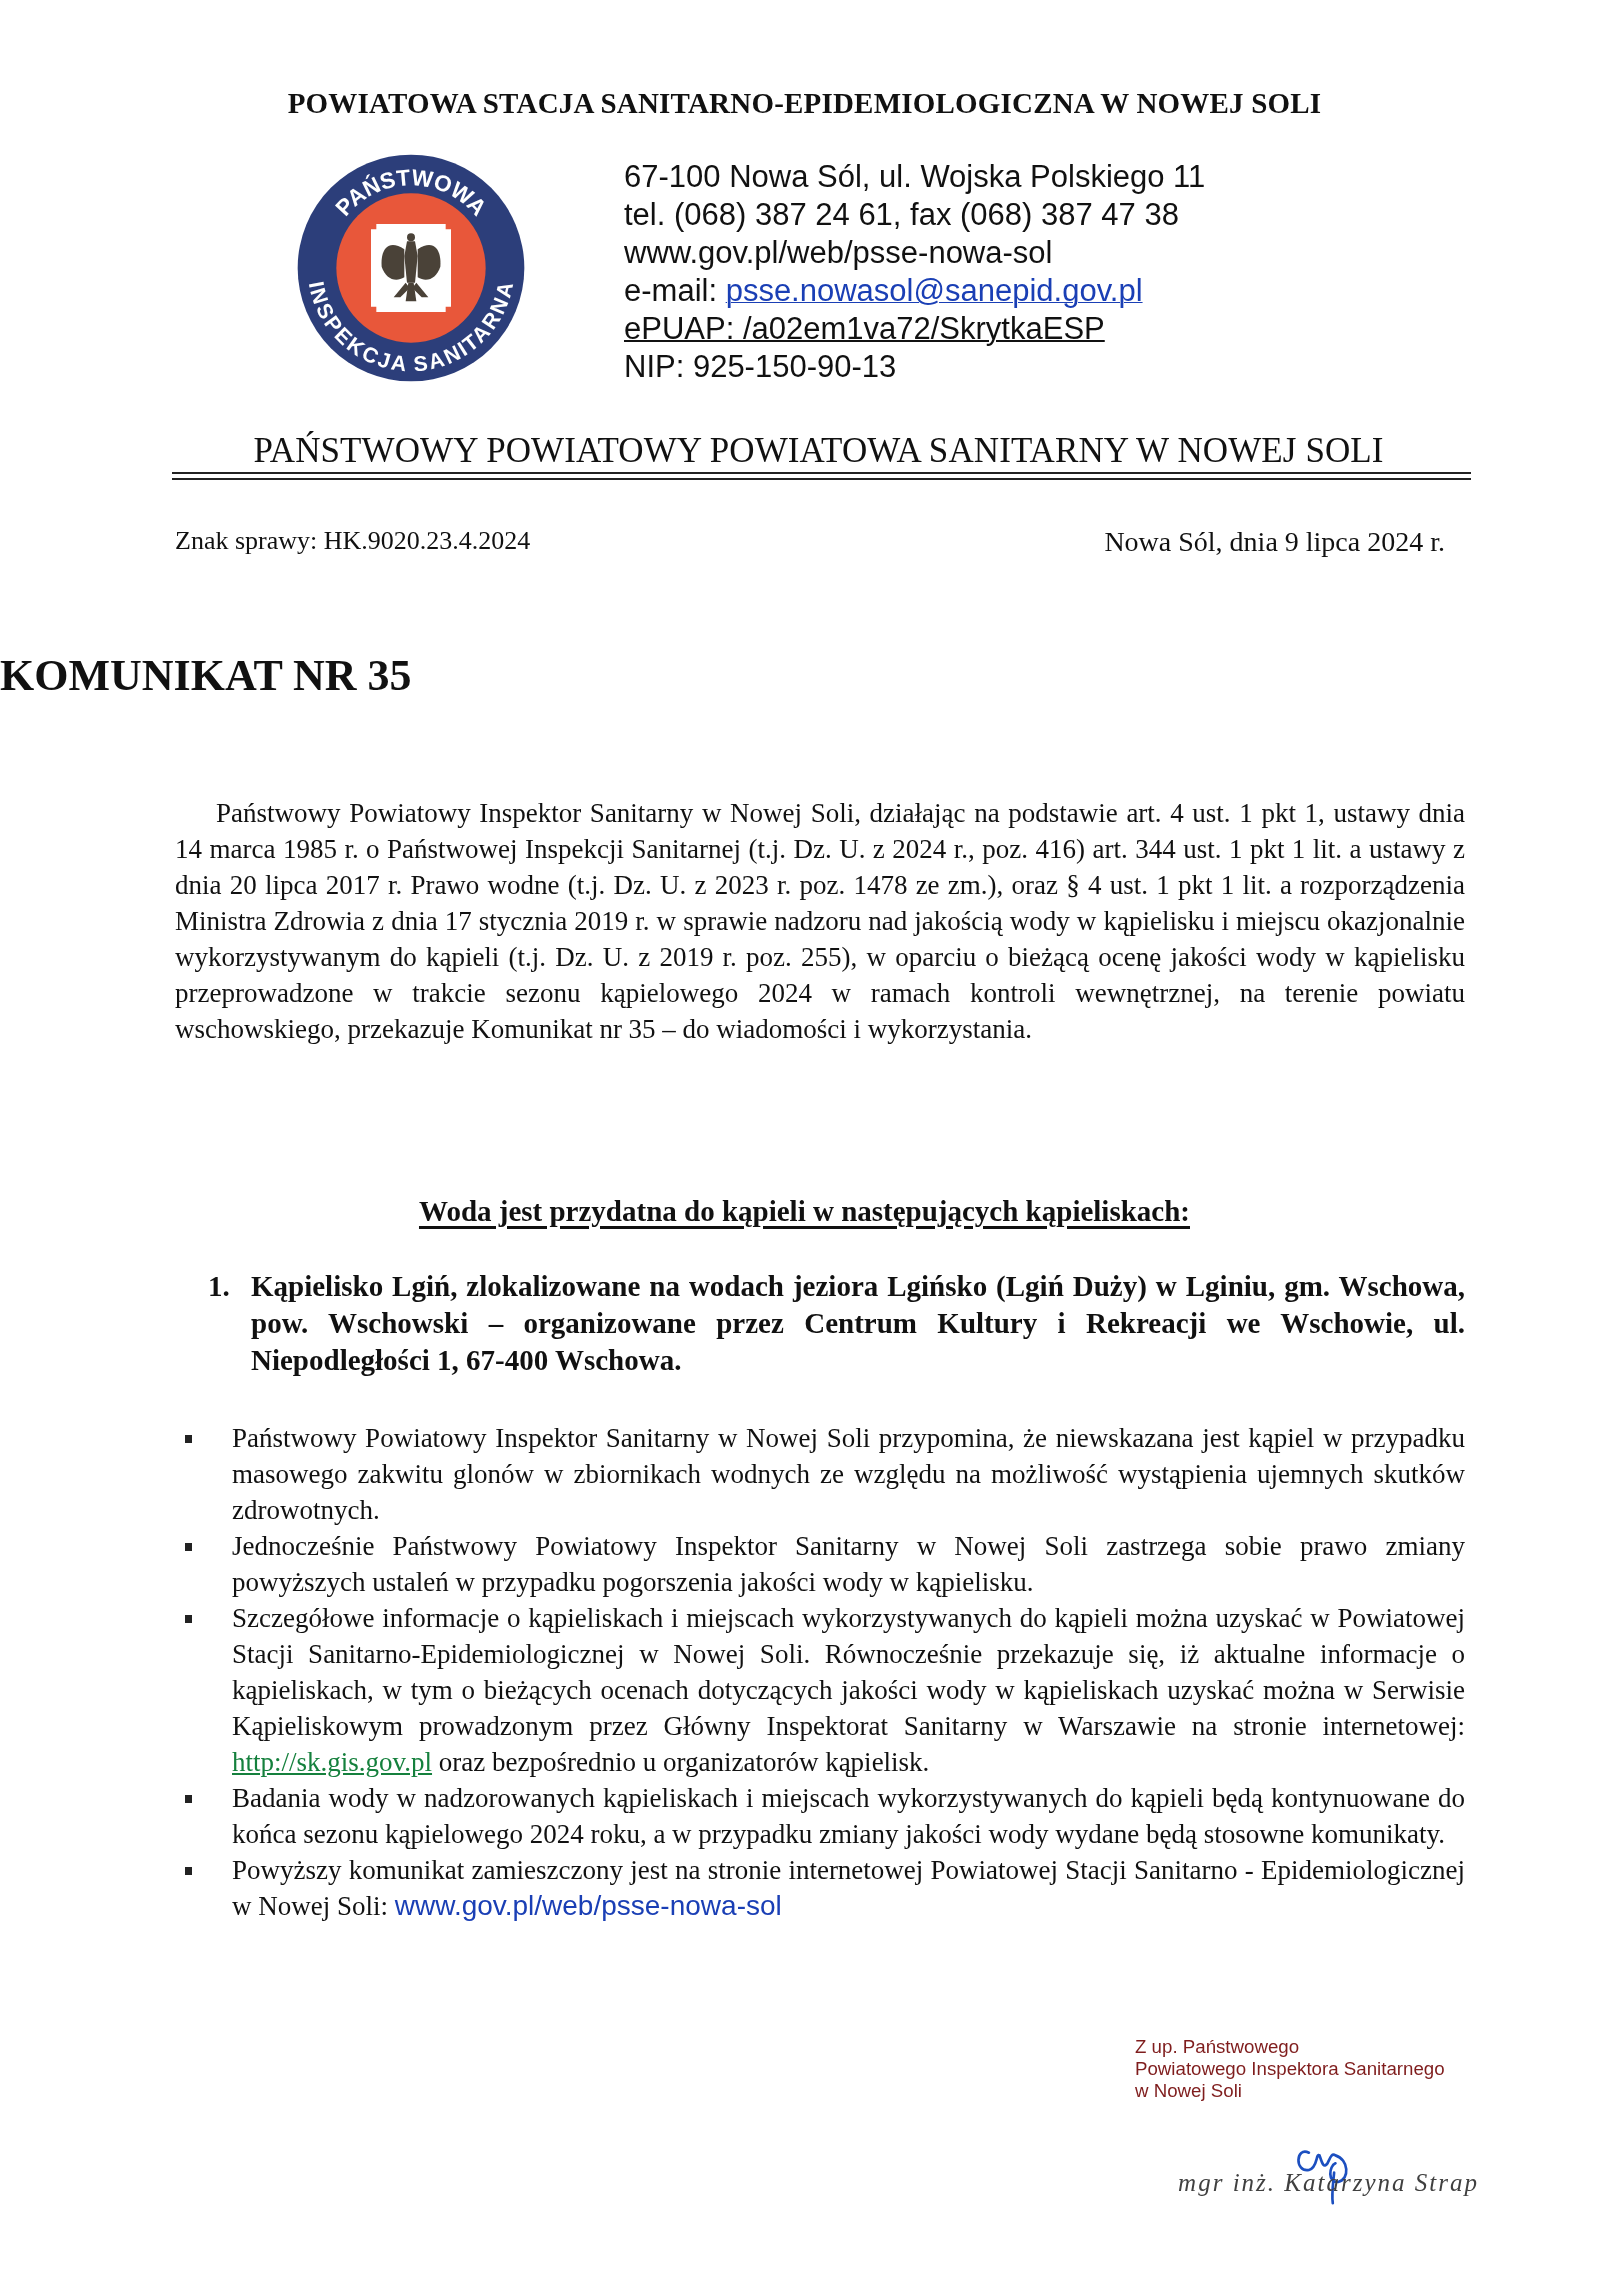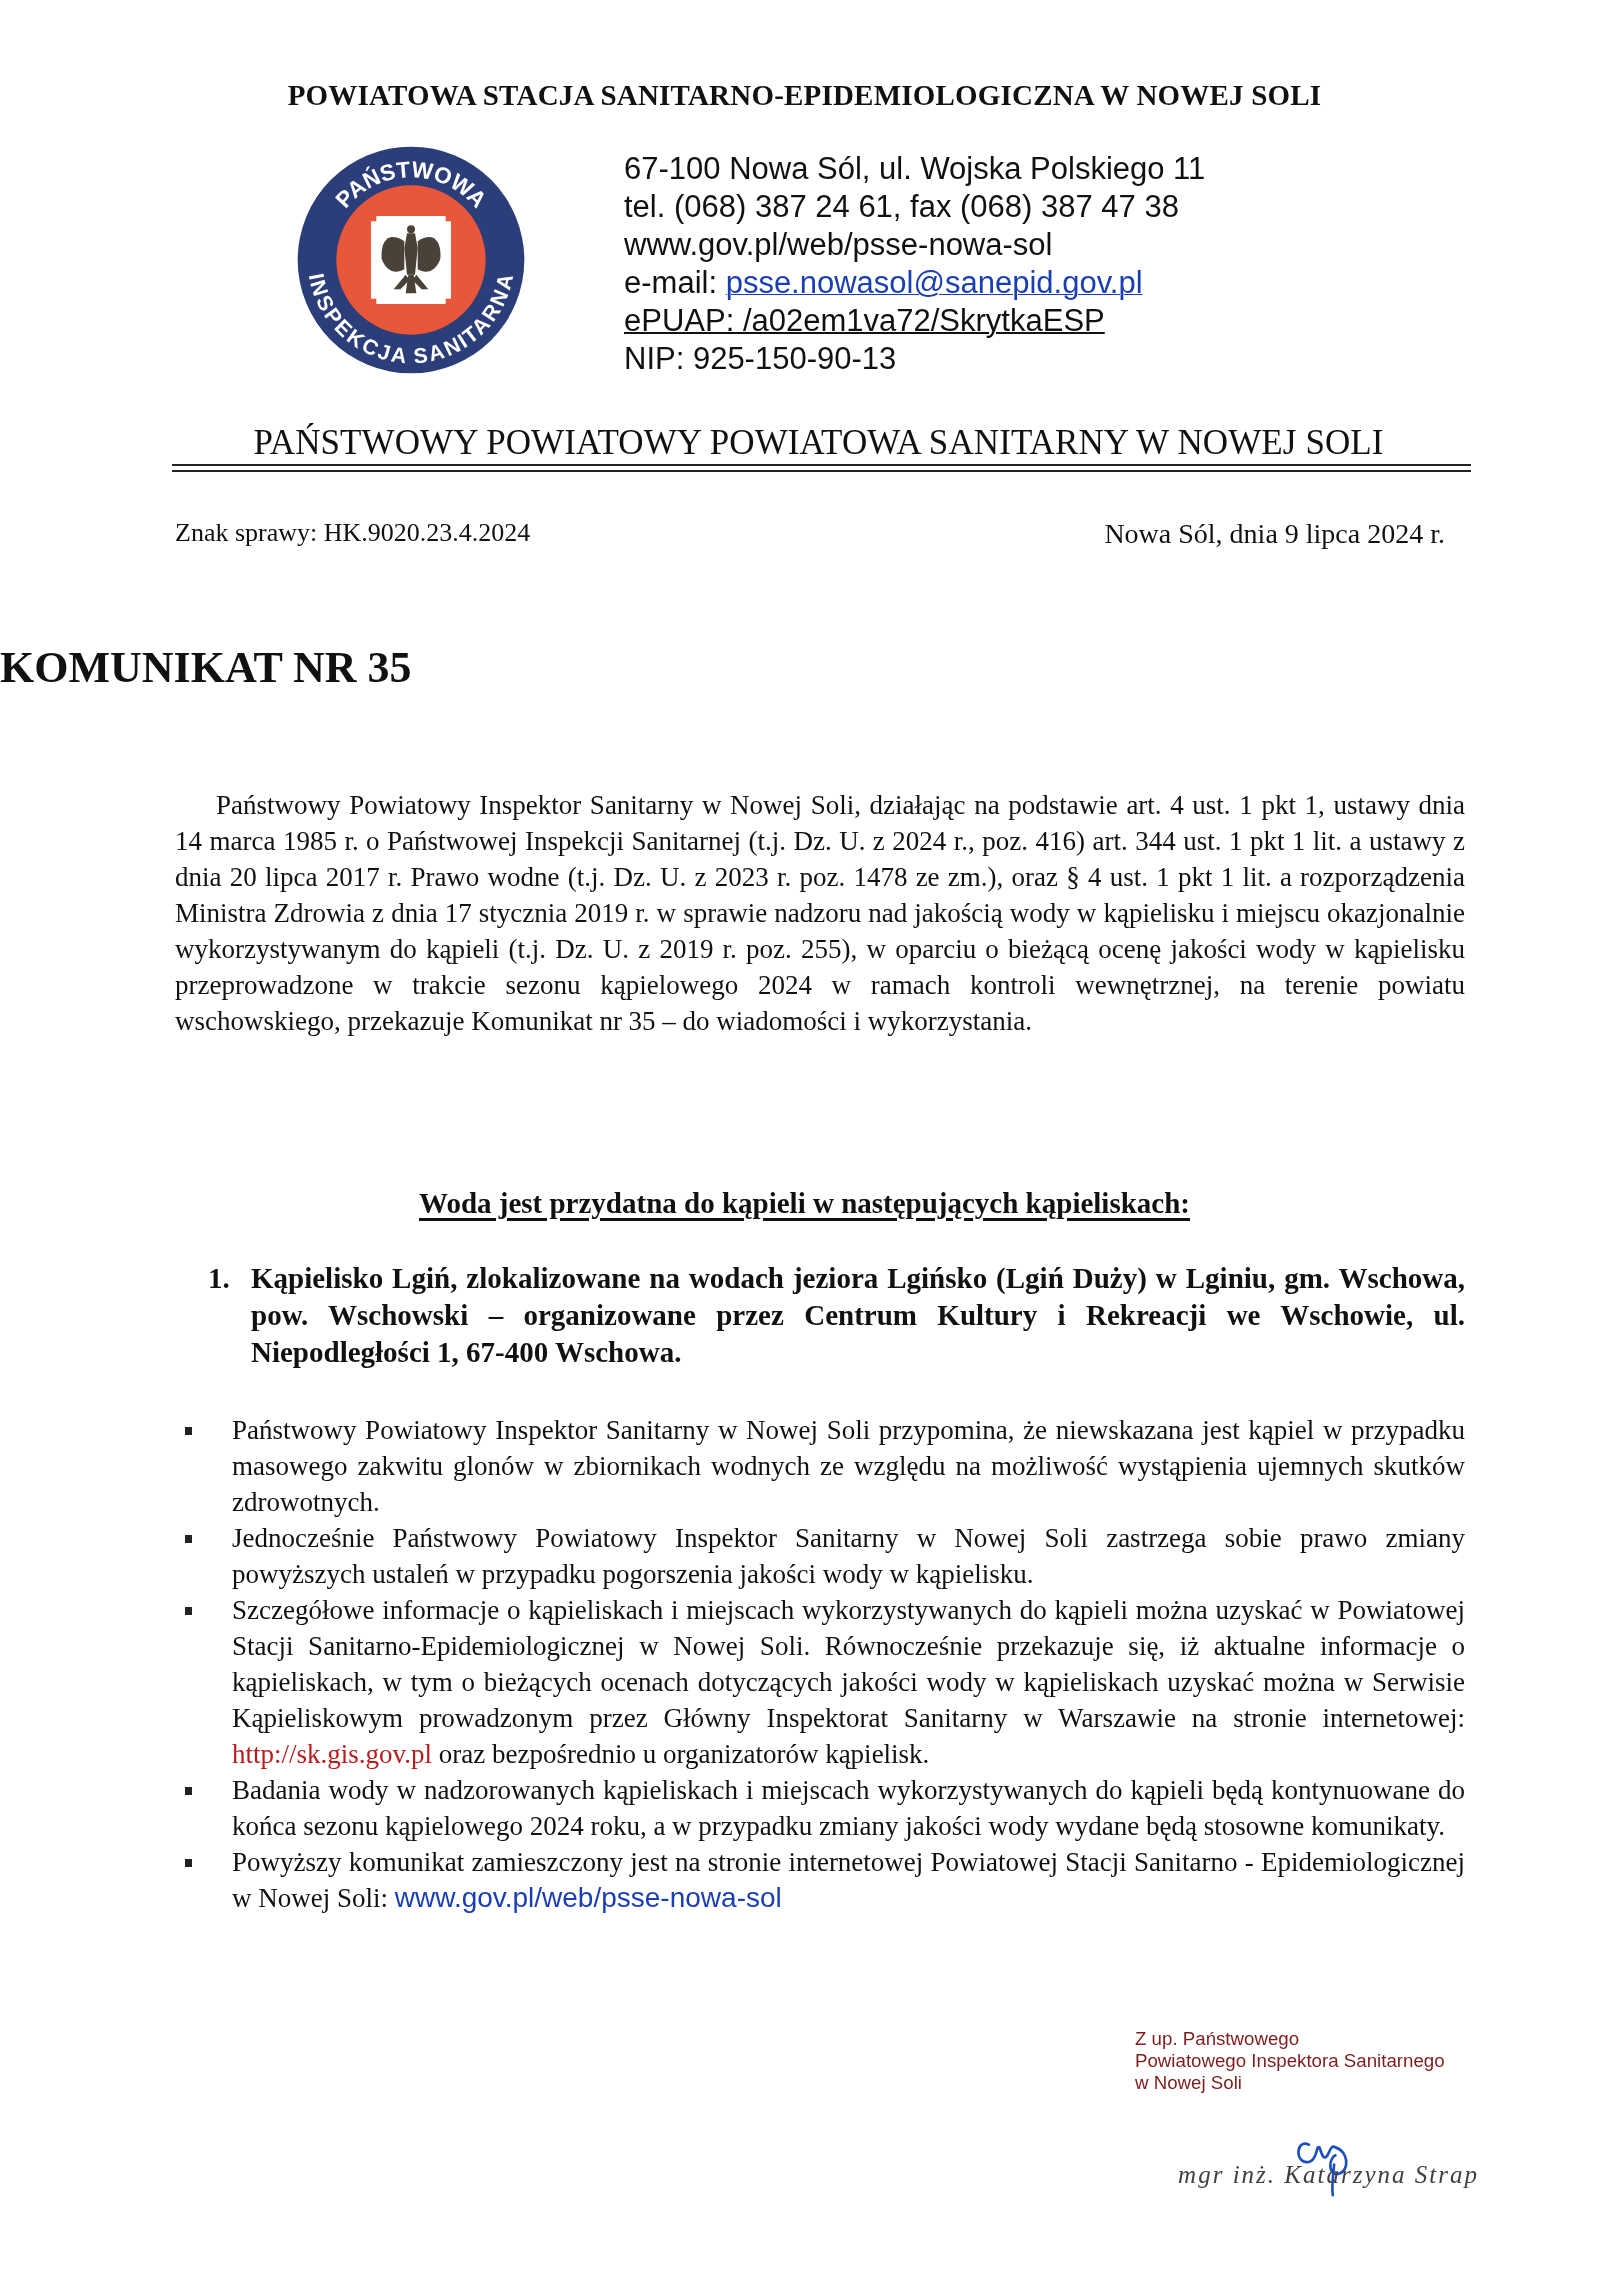--- a/index.html
+++ b/index.html
@@ -1,20 +1,20 @@
 <!DOCTYPE html>
 <html style="font-size:10.7px"><head>
   <meta charset="utf-8">
   <style>
     html, body { margin: 0; padding: 0; background: #ffffff; }
     body {
       width: 1609px; height: 2295px; position: relative; overflow: hidden;
       font-family: "Liberation Serif", "DejaVu Serif", serif; color: #111;
     }
-    .page { position: absolute; left: 0; top: 4px; width: 1609px; height: 1667px; }
+    .page { position: absolute; left: 0; top: 12px; width: 1609px; height: 1667px; }
 
     .inst-title {
       position: absolute; left: 0; width: 1609px; top: 75px; text-align: center;
       font-weight: bold; font-size: 29px; letter-spacing: 0.2px;
     }
     .logo { position: absolute; left: 295px; top: 140px; width: 232px; height: 232px; }
 
     .contact { position: absolute; left: 624px; top: 146px;
       font-family: "Liberation Sans", "DejaVu Sans", sans-serif; font-size: 31px; line-height: 38px; color: #111; }
     .contact div { white-space: nowrap; }
@@ -42,21 +42,21 @@
     .section-heading span { text-decoration: underline; text-decoration-thickness: 2.7px; text-underline-offset: 5.3px; }
 
     .item { position: absolute; left: 208px; width: 1257px; top: 1256px;
       font-weight: bold; font-size: 29px; line-height: 37px; }
     .item .num { position: absolute; left: 0; top: 0; }
     .item .txt { margin-left: 43px; text-align: justify; display: block; }
 
     .bullets { position: absolute; left: 175px; width: 1290px; top: 1408px; }
     .bullet { position: relative; padding-left: 57px; font-size: 27px; line-height: 36px; text-align: justify; }
     .bullet .sq { position: absolute; left: 10px; top: 14.7px; width: 7.3px; height: 8.7px; background: #222; }
-    .link-serif { color: #b91c1c; }
+    .link-serif { color: #15803d; text-decoration: underline; }
     .link-sans { color: #1a3fb5; font-family: "Liberation Sans", "DejaVu Sans", sans-serif; font-size: 28px; }
 
     .stamp { position: absolute; left: 1135px; width: 387px; top: 2024px; 
       font-family: "Liberation Sans", "DejaVu Sans", sans-serif; color: #7f1d1d; font-size: 18.7px; line-height: 22px; }
     .stamp-name { position: absolute; left: 1135px; width: 387px; top: 2157px; text-align: center;
       font-family: "Liberation Serif", "DejaVu Serif", serif; font-style: italic; color: #404040; font-size: 25px; letter-spacing: 2px; }
     .signature { position: absolute; left: 1289px; top: 2114px; width: 73px; height: 80px; }
   </style>
 </head>
 <body>

